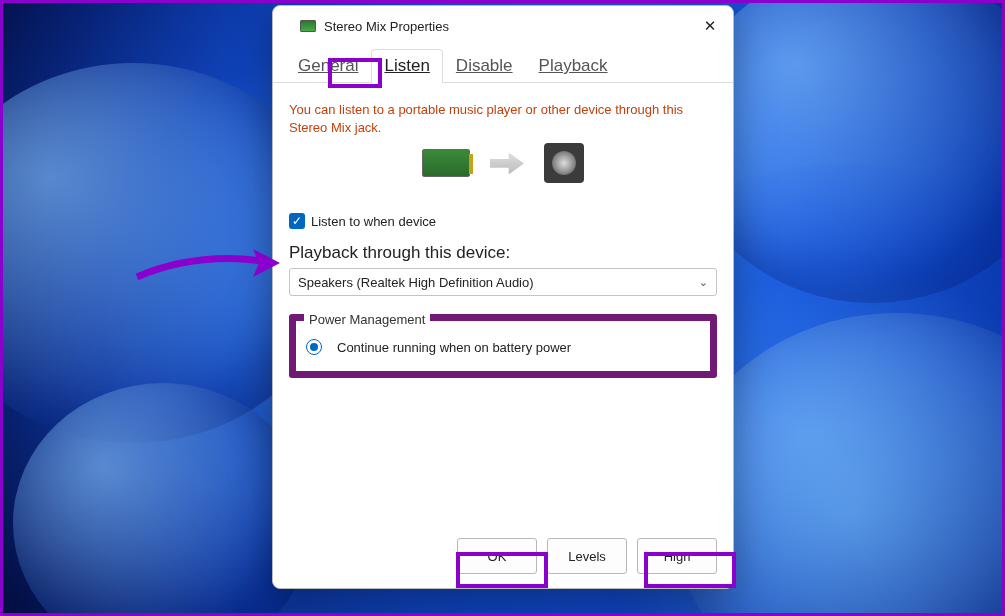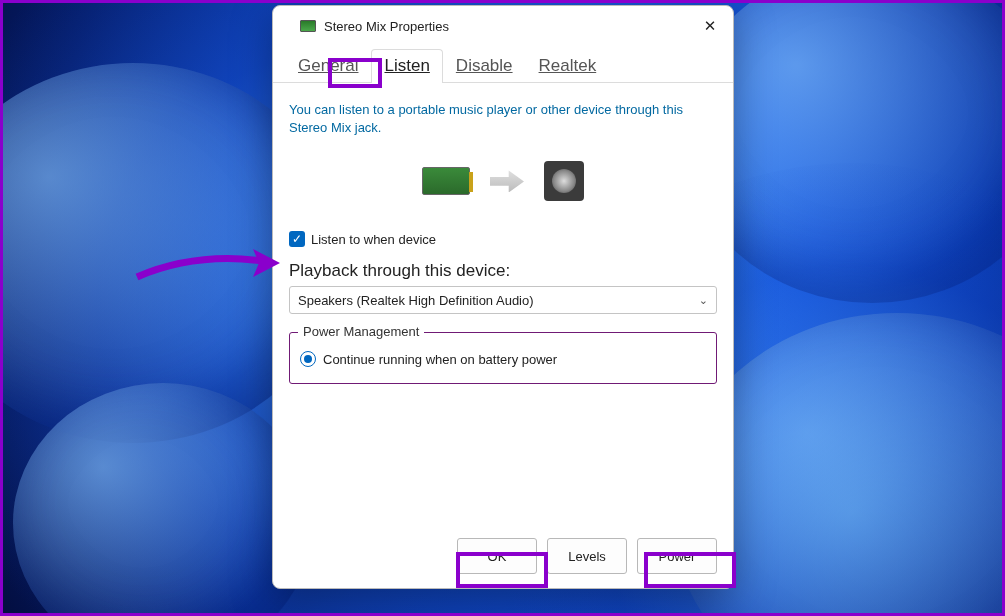--- a/index.html
+++ b/index.html
@@ -80,21 +80,21 @@
   position: absolute;
   border: 4px solid #8a00cc;
   pointer-events: none;
 }
 .hi-listen { left: 325px; top: 55px; width: 54px; height: 30px; }
 
 .content {
   flex: 1; padding: 18px 16px 10px 16px;
   display: flex; flex-direction: column;
 }
-.desc { font-size: 13px; color: #0369a1; line-height: 1.4; margin-bottom: 18px; }
+.desc { font-size: 13px; color: #c2410c; line-height: 1.4; }
 
 .icons-row {
   display: flex; align-items: center; justify-content: center; gap: 20px;
   margin: 6px 0 30px 0;
 }
 .sndcard {
   width: 48px; height: 28px;
   background: linear-gradient(#3a8a3a,#2b6a2b);
   border: 1px solid #666; border-radius: 2px; position: relative;
 }
@@ -122,28 +122,28 @@
 .lbl { font-size: 17px; margin-bottom: 5px; display: block; }
 .select {
   width: 100%; height: 28px; border: 1px solid #c4c4c4; border-radius: 3px;
   padding: 0 8px; background: #fff; font-size: 13px;
   display: flex; align-items: center; justify-content: space-between;
   cursor: pointer; margin-bottom: 18px;
 }
 .chev { font-size: 11px; color: #555; }
 
 .fieldset {
-  border: 1px solid #701a75; border-radius: 3px;
+  border: 7px solid #701a75; border-radius: 3px;
   padding: 14px 10px 12px 10px; position: relative; margin-bottom: 10px;
 }
 .legend {
   position: absolute; top: -9px; left: 8px; background: #fff; padding: 0 5px;
   font-size: 13px; color: #333;
 }
-.radiorow { display: flex; align-items: center; gap: 7px; margin: 4px 0; }
+.radiorow { display: flex; align-items: center; gap: 15px; margin: 4px 0; }
 .radio {
   width: 16px; height: 16px; border-radius: 50%; border: 1.5px solid #555;
   display: flex; align-items: center; justify-content: center; background: #fff;
 }
 .radio.sel { border-color: #0067c0; }
 .radio.sel::after { content:""; width:8px; height:8px; border-radius:50%; background:#0067c0; }
 
 .footer {
   display: flex; justify-content: flex-end; gap: 10px;
   padding: 12px 16px 14px 16px;
@@ -179,21 +179,21 @@
     <div class="ttitle">Stereo Mix Properties</div>
     <div class="closebtn">
       <span>✕</span>
     </div>
   </div>
 
   <div class="tabs">
     <div class="tab">General</div>
     <div class="tab active">Listen</div>
     <div class="tab">Disable</div>
-    <div class="tab">Realtek</div>
+    <div class="tab">Playback</div>
   </div>
 
   <div class="content">
     <div class="desc">You can listen to a portable music player or other device through this Stereo Mix jack.</div>
 
     <div class="icons-row">
       <div class="sndcard"></div>
       <div class="arrow-r"></div>
       <div class="speaker"></div>
     </div>
@@ -216,21 +216,21 @@
       <div class="radiorow">
         <div class="radio sel"></div>
         <span>Continue running when on battery power</span>
       </div>
     </div>
   </div>
 
   <div class="footer">
     <div class="btn">OK</div>
     <div class="btn">Levels</div>
-    <div class="btn">Power</div>
+    <div class="btn">High</div>
   </div>
 </div>
 
 <div class="tab-hi hi-listen"></div>
 <div class="tab-hi hi-ok"></div>
 <div class="tab-hi hi-apply"></div>
 <div class="arrow-anno">
   <svg viewBox="0 0 145 34">
     <path d="M2 30 Q60 5 128 14" stroke="#8a00cc" stroke-width="7" fill="none"></path>
     <path d="M145 16 L118 2 L124 16 L118 30 Z" fill="#8a00cc"></path>

